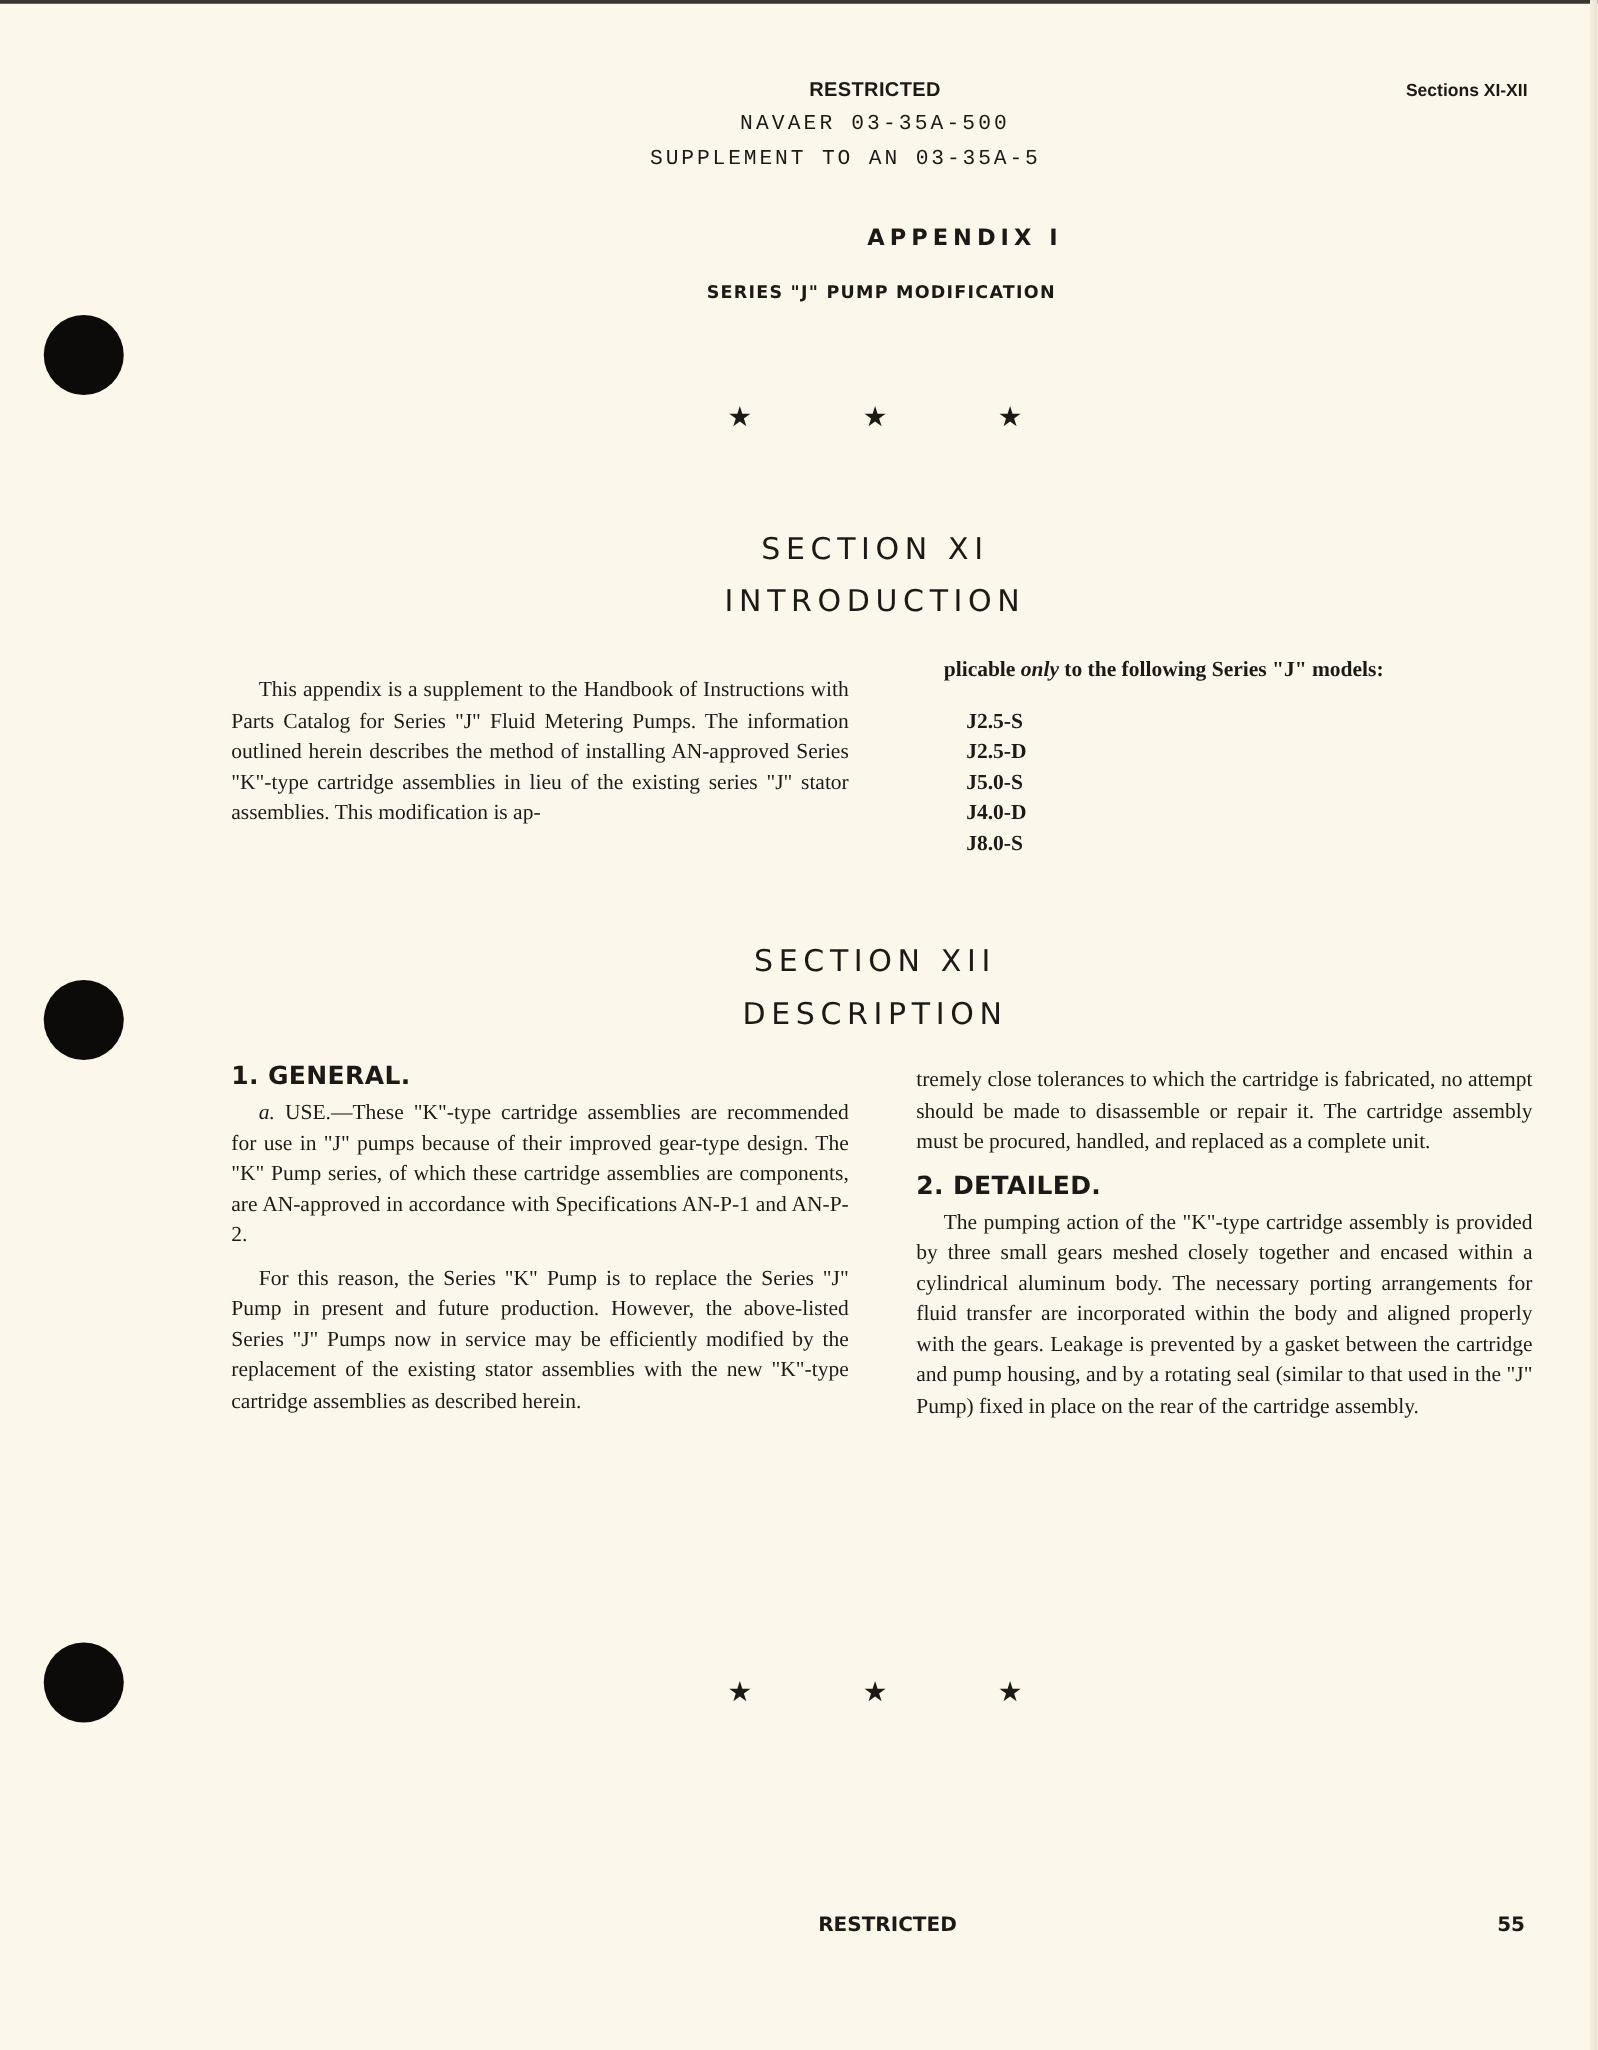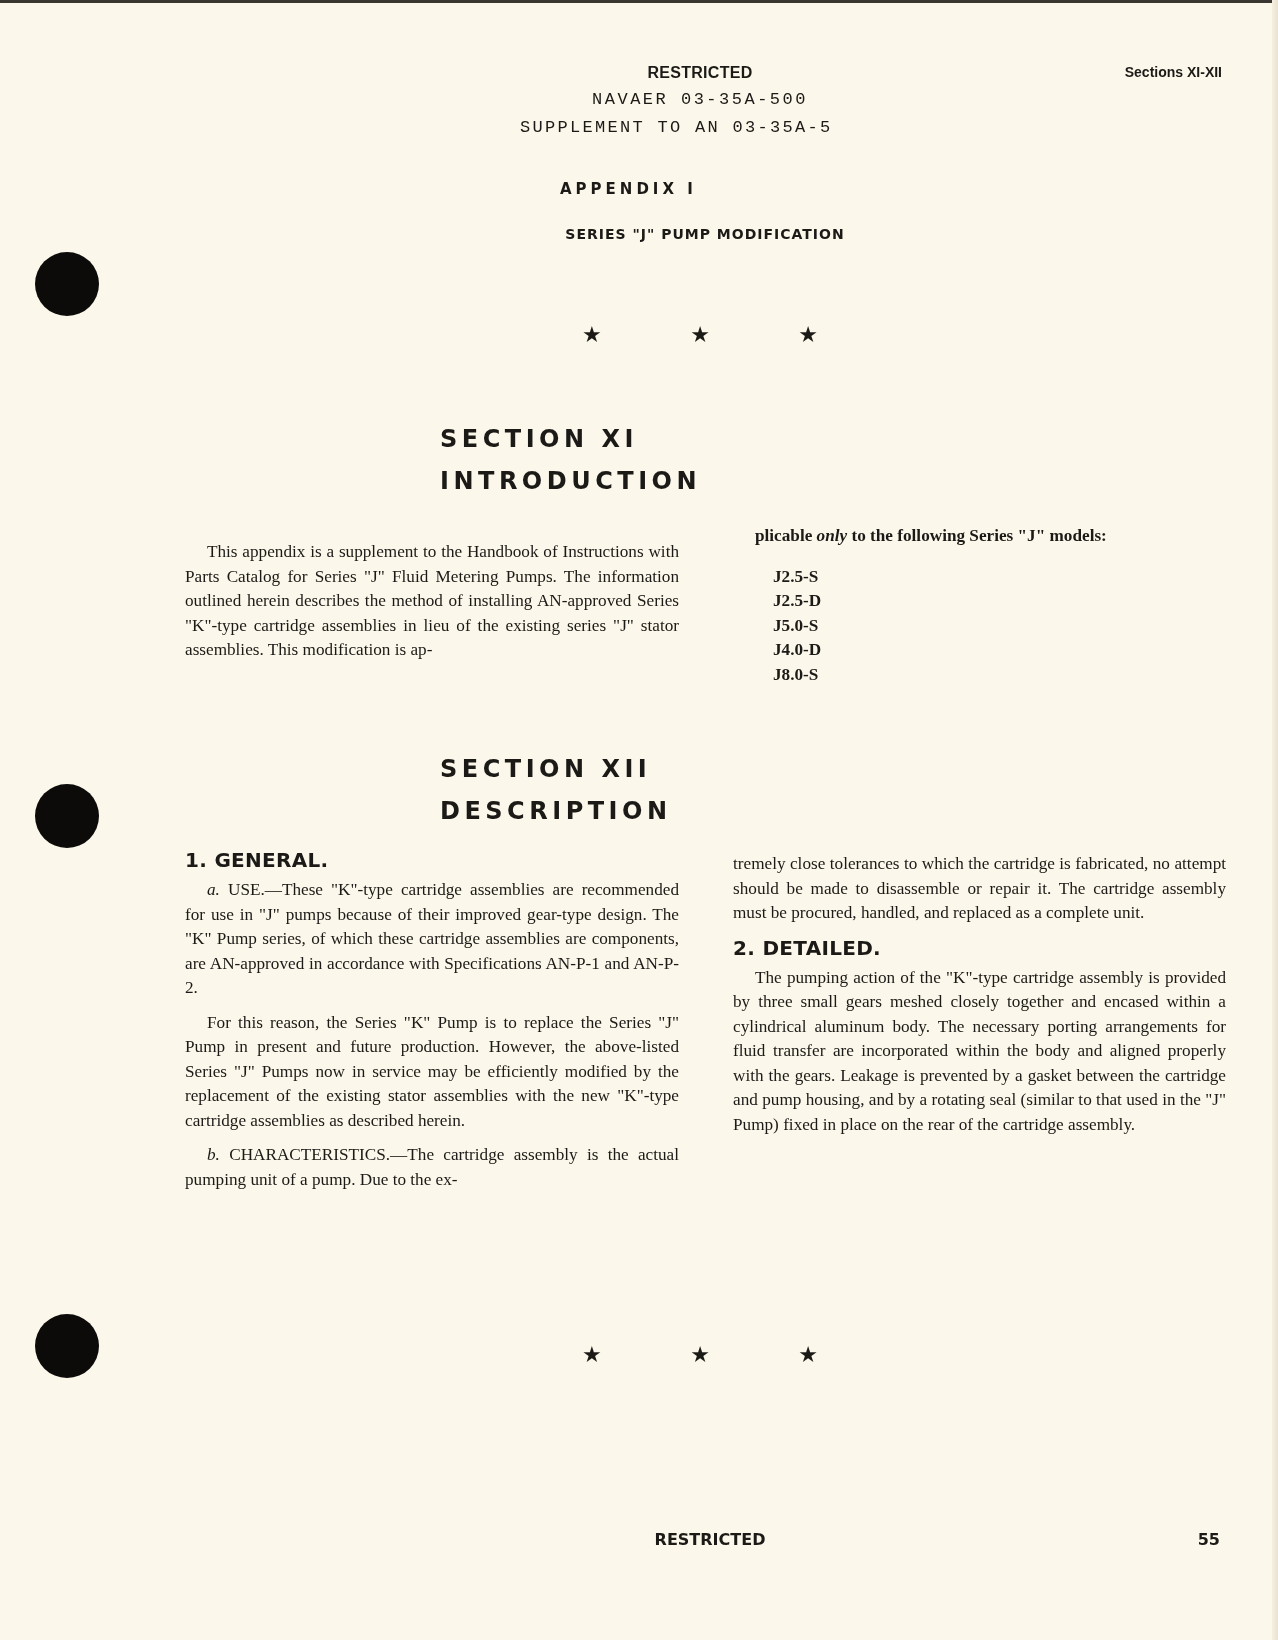--- a/index.html
+++ b/index.html
@@ -22,31 +22,31 @@
   }
   .supplement {
     position: absolute; top: 118px; left: 520px; width: 360px; 
     font-family: "Liberation Mono", "DejaVu Sans Mono", monospace; font-size: 17px; letter-spacing: 2.3px;
   }
   .sections-ref {
     position: absolute; top: 64px; right: 56px;
     font-family: "Liberation Sans", "DejaVu Sans", sans-serif; font-weight: bold; font-size: 14px;
   }
   .appendix-title {
-    position: absolute; top: 180px; left: 560px; width: 290px; text-align: left;
-    font-family: "DejaVu Sans", sans-serif; font-weight: bold; font-size: 15px; letter-spacing: 4px;
+    position: absolute; top: 180px; left: 560px; width: 290px; text-align: right;
+    font-family: "DejaVu Sans", sans-serif; font-weight: bold; font-size: 18px; letter-spacing: 4px;
   }
   .appendix-sub {
     position: absolute; top: 226px; left: 520px; width: 370px; text-align: center;
     font-family: "DejaVu Sans", sans-serif; font-weight: bold; font-size: 14px; letter-spacing: 1px;
   }
   .stars { position: absolute; left: 540px; width: 320px; display: flex; justify-content: space-between; padding: 0 42px; box-sizing: border-box; font-size: 22px; font-family: "DejaVu Sans", sans-serif; }
   .section-head {
-    position: absolute; left: 440px; width: 520px; text-align: left;
-    font-family: "DejaVu Sans", sans-serif; font-weight: bold; font-size: 24px; letter-spacing: 4.5px; line-height: 42px;
+    position: absolute; left: 440px; width: 520px; text-align: center;
+    font-family: "DejaVu Sans", sans-serif; font-weight: normal; font-size: 24px; letter-spacing: 4.5px; line-height: 42px;
   }
   .col { position: absolute; font-size: 17.2px; line-height: 24.5px; text-align: justify; }
   .col p { margin: 0; }
   .indent { text-indent: 22px; }
   .col-left { left: 185px; width: 494px; }
   .col-right { left: 733px; width: 493px; }
   .model-list { list-style: none; margin: 16px 0 0 0; padding: 0; text-align: left; line-height: 24.5px; }
   .model-list li { margin: 0; padding-left: 40px; }
   .para-head {
     font-family: "DejaVu Sans", sans-serif; font-weight: bold; font-size: 20px; letter-spacing: 0.3px;
@@ -111,21 +111,20 @@
   <div>SECTION XII</div>
   <div>DESCRIPTION</div>
 </div>
 
 <div class="col col-left" style="top:848px;">
   <div class="para-head">1. GENERAL.</div>
   <p class="indent"><em>a.</em><span> USE.—These "K"-type cartridge assemblies are recommended for use in "J" pumps because of their improved gear-type design. The "K" Pump series, of which these cartridge assemblies are components, are AN-approved in accordance with Specifications AN-P-1 and AN-P-2.</span></p>
   <div class="gap"></div>
   <p class="indent">For this reason, the Series "K" Pump is to replace the Series "J" Pump in present and future production. However, the above-listed Series "J" Pumps now in service may be efficiently modified by the replacement of the existing stator assemblies with the new "K"-type cartridge assemblies as described herein.</p>
   <div class="gap"></div>
-  <p class="indent"><em>b.</em><span> CHARACTERISTICS.—The cartridge assembly is the actual pumping unit of a pump. Due to the ex-</span></p>
 </div>
 
 <div class="col col-right" style="top:852px;">
   <p>tremely close tolerances to which the cartridge is fabricated, no attempt should be made to disassemble or repair it. The cartridge assembly must be procured, handled, and replaced as a complete unit.</p>
   <div class="gap"></div>
   <div class="para-head">2. DETAILED.</div>
   <p class="indent">The pumping action of the "K"-type cartridge assembly is provided by three small gears meshed closely together and encased within a cylindrical aluminum body. The necessary porting arrangements for fluid transfer are incorporated within the body and aligned properly with the gears. Leakage is prevented by a gasket between the cartridge and pump housing, and by a rotating seal (similar to that used in the "J" Pump) fixed in place on the rear of the cartridge assembly.</p>
 </div>
 
 <div class="stars" style="top:1342px;">

